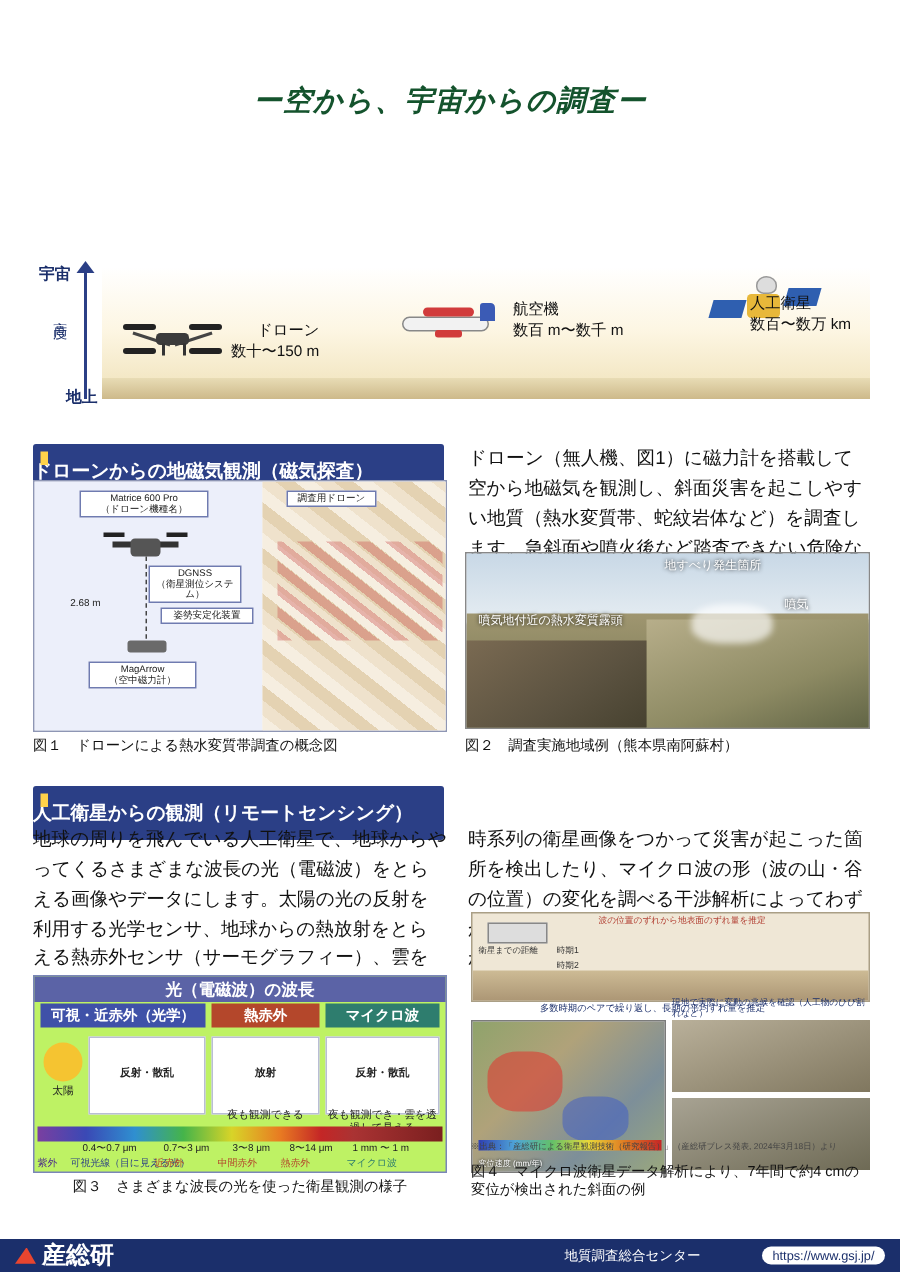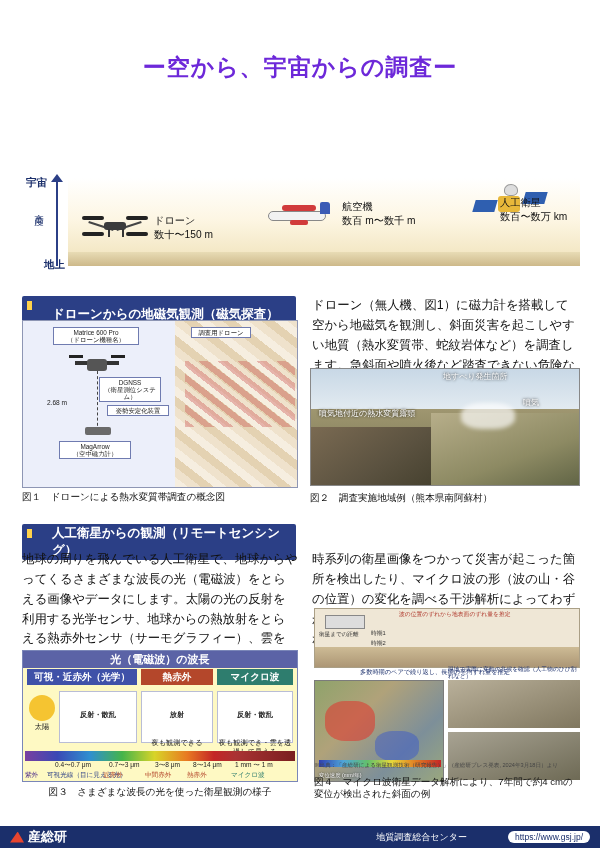--- a/index.html
+++ b/index.html
@@ -23,23 +23,23 @@
     position:absolute; left:14px; top:6px; width:572px; height:44px;
     background:#1b2f6b;
     border-radius:3px;
     color:#ffffff;
     font-size:29px; font-weight:bold; letter-spacing:1px;
     display:flex; align-items:center; justify-content:center;
     text-shadow:0 0 2px #000;
   }
   .title-sub {
     position:absolute; left:14px; top:52px; width:572px; height:30px;
-    color:#6d28d9;
-    font-size:23px; font-weight:bold; letter-spacing:1px;
-    display:flex; align-items:center; justify-content:center;
+    color:#14532d;
+    font-size:19px; font-weight:bold; letter-spacing:1px;
+    display:flex; align-items:center; justify-content:center;font-style:italic;
   }
 
   
   .lead {
     position:absolute; left:22px; top:94px; width:560px;
     font-size:13.4px; line-height:1.62; color:#1a1a1a;
   }
 
   
   .sec-head {
@@ -47,21 +47,21 @@
     font-size:14px; font-weight:bold; color:#c25f12;
     padding-bottom:2px;
     border-bottom:2px solid #e8a33d;
   }
   
   .sub-head {
     position:absolute; height:36px;
     background:#2b3f86; color:#fff;
     font-size:12.5px; font-weight:bold;
     display:flex; align-items:center;
-    padding:0 10px 0 30px;
+    padding:0 10px 0 0;
     border-radius:2px;
   }
   .sub-head::before{
     content:""; position:absolute; left:5px; top:5px;
     width:5px; height:9px; background:#ffd24a;
   }
 
   
   .alt-panel { position:absolute; left:22px; top:178px; width:558px; height:100px; }
   .sky {
@@ -114,21 +114,21 @@
   .d1-left { position:absolute; left:0; top:0; width:152px; height:166px; background:#eceffa;}
   .d1-right{ position:absolute; left:152px; top:0; width:124px; height:166px; background:#f7f2ea;}
   .mini { position:absolute; font-size:6.6px; color:#23306b; line-height:1.25; text-align:center;}
   .boxlbl{ position:absolute; font-size:6.4px; color:#1a1a1a; background:#ffffff; border:1px solid #6f7bb0; padding:1px 2px; line-height:1.1; text-align:center;}
   .dashline{ position:absolute; border-left:1px dashed #444; }
 
   .photo { position:absolute; overflow:hidden; }
   .ph-sky { background:linear-gradient(180deg,#cfe0ef 0%, #e8eef3 40%, #b9b29a 41%, #8f8a6e 100%); }
 
   
-  .wave-panel { position:absolute; left:22px; top:650px; width:276px; height:132px; border:1px solid #7a86b8; background:#fef9c3;}
+  .wave-panel { position:absolute; left:22px; top:650px; width:276px; height:132px; border:1px solid #7a86b8; background:#bef264;}
   .wave-title { position:absolute; left:0; top:0; width:274px; height:17px; background:#5b63a6; color:#fff;
     font-size:11px; font-weight:bold; display:flex; align-items:center; justify-content:center;}
   .wband { position:absolute; top:18px; height:16px; font-size:9.6px; font-weight:bold; display:flex; align-items:center; justify-content:center; color:#fff;}
   .wsub { position:absolute; font-size:7.2px; color:#222; text-align:center; line-height:1.2;}
   .wcell { position:absolute; top:40px; height:52px; background:#fff; border:1px solid #b9bdd6;}
 
   .spectrum { position:absolute; left:2px; top:100px; width:270px; height:10px;
      background:linear-gradient(90deg,#7a3fa0 0%, #3a49b5 12%, #2f8fd0 24%, #45b44a 36%, #d8d428 48%, #e87a22 60%, #c42626 70%, #a33 78%, #7a1f1f 100%);}
   .ruler { position:absolute; left:2px; top:110px; width:270px; height:12px; font-size:6.6px; color:#222;}
 
@@ -139,21 +139,21 @@
      background:linear-gradient(135deg,#8fa36b 0%, #b0a27a 35%, #7d8f99 70%, #9aa77e 100%);}
   .sar-right{ position:absolute; left:134px; top:72px; width:132px; height:102px;}
 
   
   .footer {
     position:absolute; left:0; bottom:0; width:600px; height:22px;
     background:#1b2f6b; color:#fff;
     display:flex; align-items:center; justify-content:space-between;
     padding:0 10px; font-size:9.5px;
   }
-  .logo-chip { display:flex; align-items:center; gap:4px; font-size:13px; font-weight:bold; }
+  .logo-chip { display:flex; align-items:center; gap:4px; font-size:16px; font-weight:bold; }
   .logo-mark { width:14px; height:11px; background:#e8452f; clip-path:polygon(0 100%, 55% 0, 100% 100%); }
   .foot-right { display:flex; align-items:center; gap:8px; font-size:9px;}
   .foot-url { background:#ffffff; color:#1b2f6b; border-radius:8px; padding:1px 7px; font-size:8.5px;margin-left:33px; }
 
   .body-text { position:absolute; font-size:12.4px; line-height:1.6; color:#111; }
   .tiny { font-size:8px; color:#333; }
 </style>
 </head>
 <body>
 
@@ -178,21 +178,21 @@
       <div class="arm" style="left:6px; transform:rotate(18deg);"></div>
       <div class="arm" style="left:34px; transform:rotate(-18deg);"></div>
       <div class="body"></div>
       <div class="rotor" style="left:0px; top:6px;"></div>
       <div class="rotor" style="left:44px; top:6px;"></div>
       <div class="rotor" style="left:0px; top:22px;"></div>
       <div class="rotor" style="left:44px; top:22px;"></div>
       <div class="leg" style="left:26px;"></div>
       <div class="leg" style="left:40px;"></div>
     </div>
-    <div class="lbl" style="left:132px; top:36px;">
+    <div class="lbl" style="left:132px; top:36px;text-align:right;">
       <span>ドローン</span><br>
       <span>数十〜150 m</span>
     </div>
 
     <div class="plane">
       <div class="fus"></div>
         <div class="wing"></div>
         <div class="tail"></div>
         <div class="strut"></div>
     </div>

